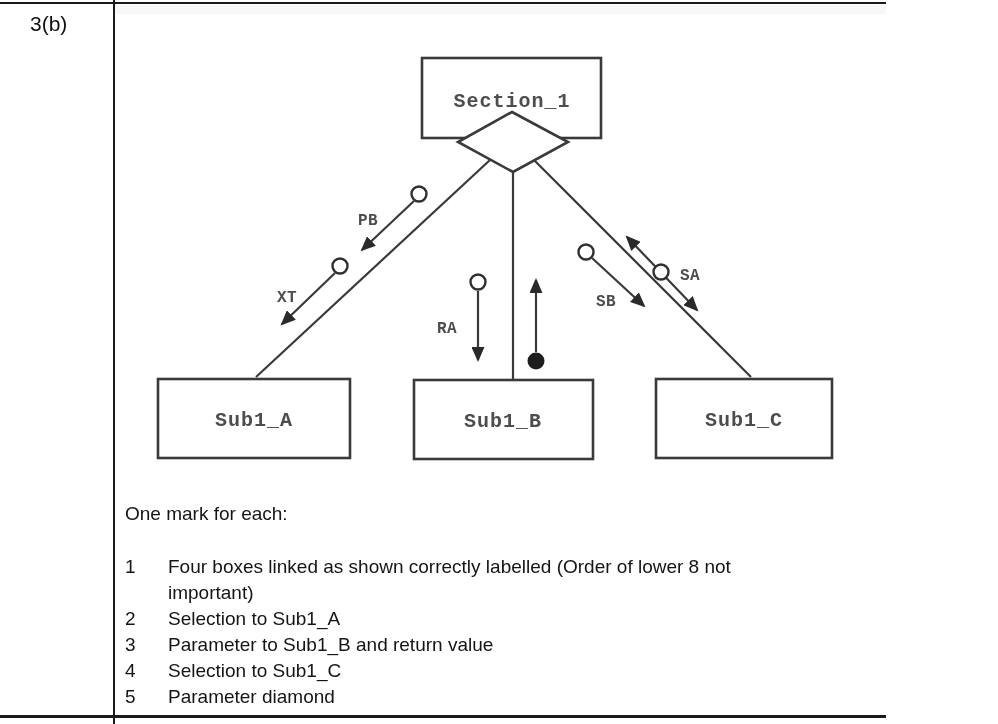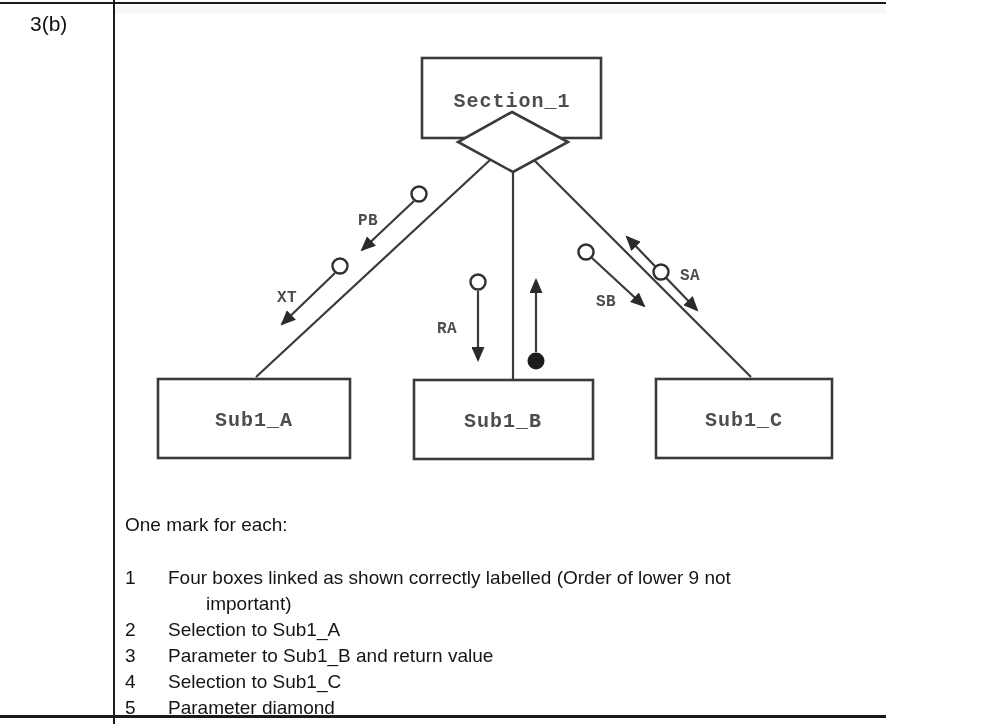--- a/index.html
+++ b/index.html
@@ -36,26 +36,26 @@
     font-weight: bold; font-size: 20px; fill: #4d4d4d; letter-spacing: 1px;
   }
   .paramlabel {
     font-family: "Liberation Mono", "DejaVu Sans Mono", monospace;
     font-weight: bold; font-size: 16px; fill: #4d4d4d; letter-spacing: 0.5px;
   }
 
   
   .marking { position: absolute; left: 125px; top: 501px; width: 735px;
              font-size: 19px; line-height: 26px; color: #151515; }
-  .intro   { margin: 11px 0 27px 0; }
+  .intro   { margin: 0 0 27px 0; }
   .mark-item { display: flex; }
   .mark-item .num { width: 43px; flex: none; }
   .mark-item .txt { flex: 1; }
   .mark-item .txt b { font-weight: normal; }
-  .line2 { display: block; margin-left: 38px; }
+  .line2 { display: block; }
 </style>
 </head>
 <body>
 
 <div class="page">
 
   <div class="rule rule-top"></div>
   <div class="rule rule-bottom"></div>
   <div class="rule rule-vleft"></div>
   <div class="rule rule-vright"></div>
@@ -123,21 +123,21 @@
       <circle class="dcirc" cx="661" cy="272" r="7.5"></circle>
       <text class="paramlabel" x="690" y="280" text-anchor="middle">SA</text>
     </g>
   </svg>
 
   <div class="marking">
     <p class="intro">One mark for each:</p>
 
     <div class="mark-item">
       <span class="num">1</span>
-      <span class="txt"><span>Four boxes linked as shown correctly labelled (Order of lower 9 </span><b>not</b><span class="line2">important)</span></span>
+      <span class="txt"><span>Four boxes linked as shown correctly labelled (Order of lower 8 </span><b>not</b><span class="line2">important)</span></span>
     </div>
 
     <div class="mark-item">
       <span class="num">2</span>
       <span class="txt">Selection to Sub1_A</span>
     </div>
 
     <div class="mark-item">
       <span class="num">3</span>
       <span class="txt">Parameter to Sub1_B and return value</span>

